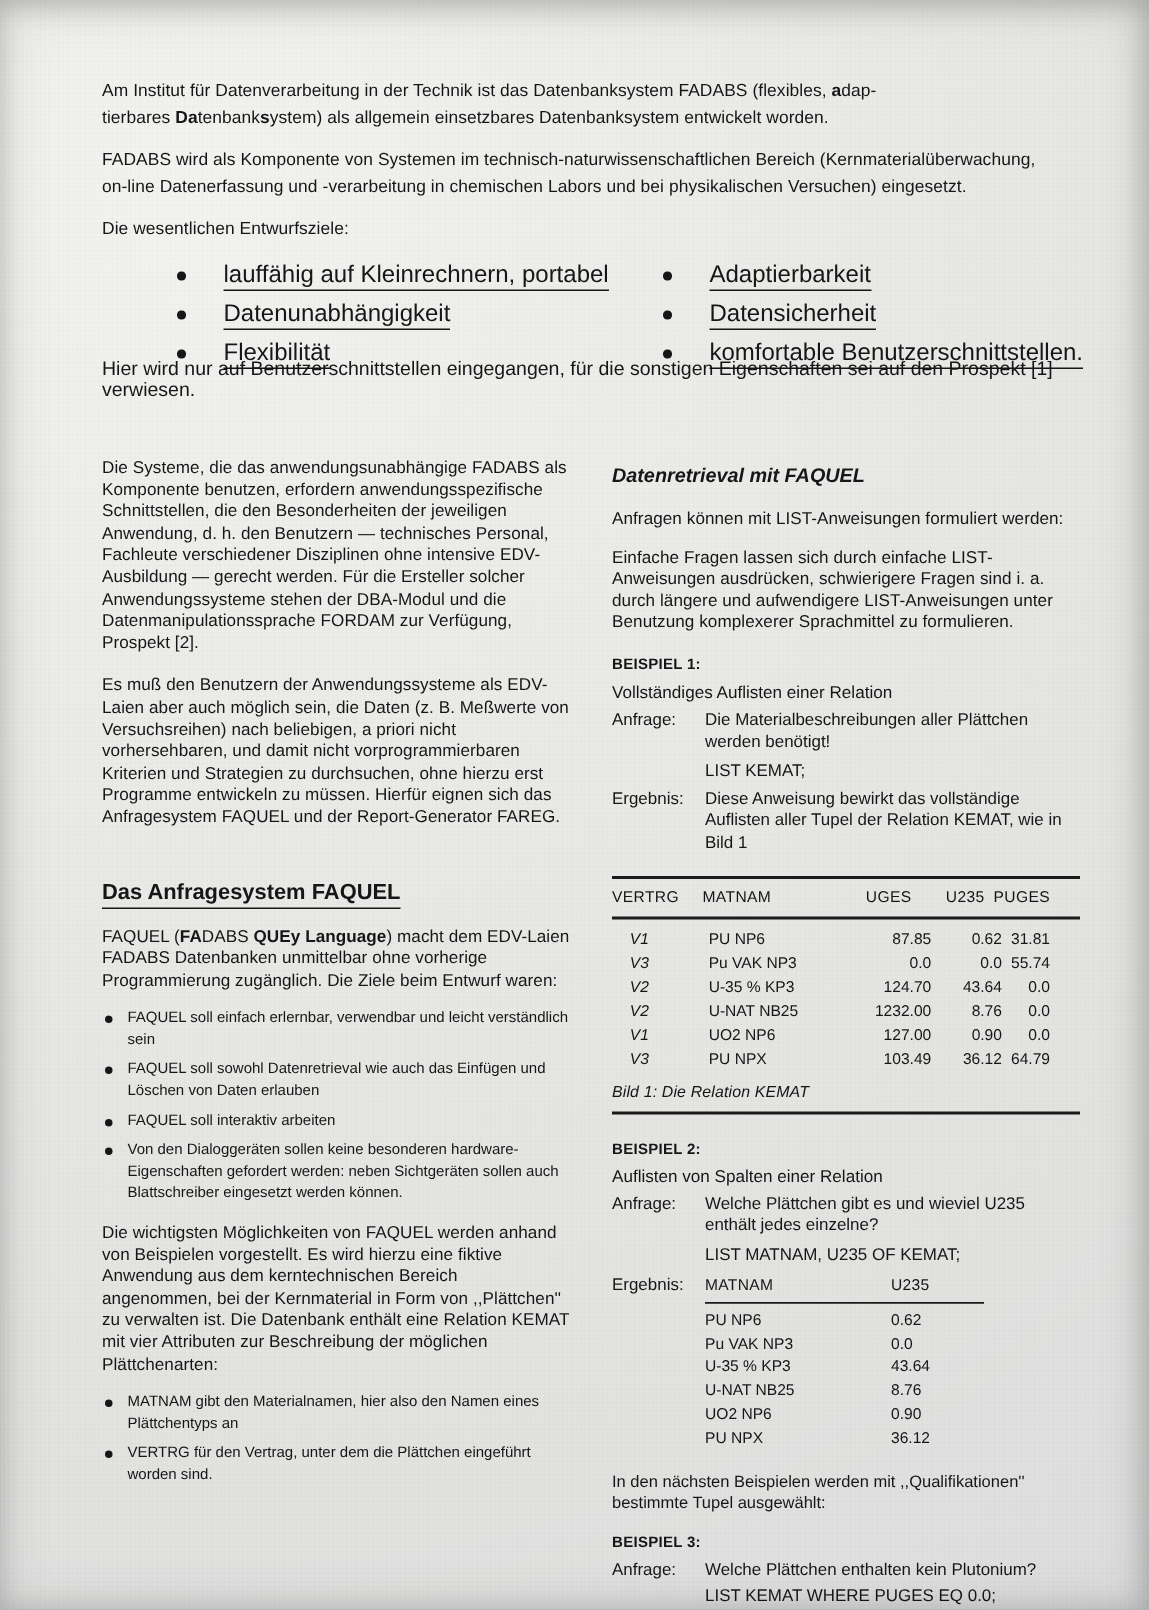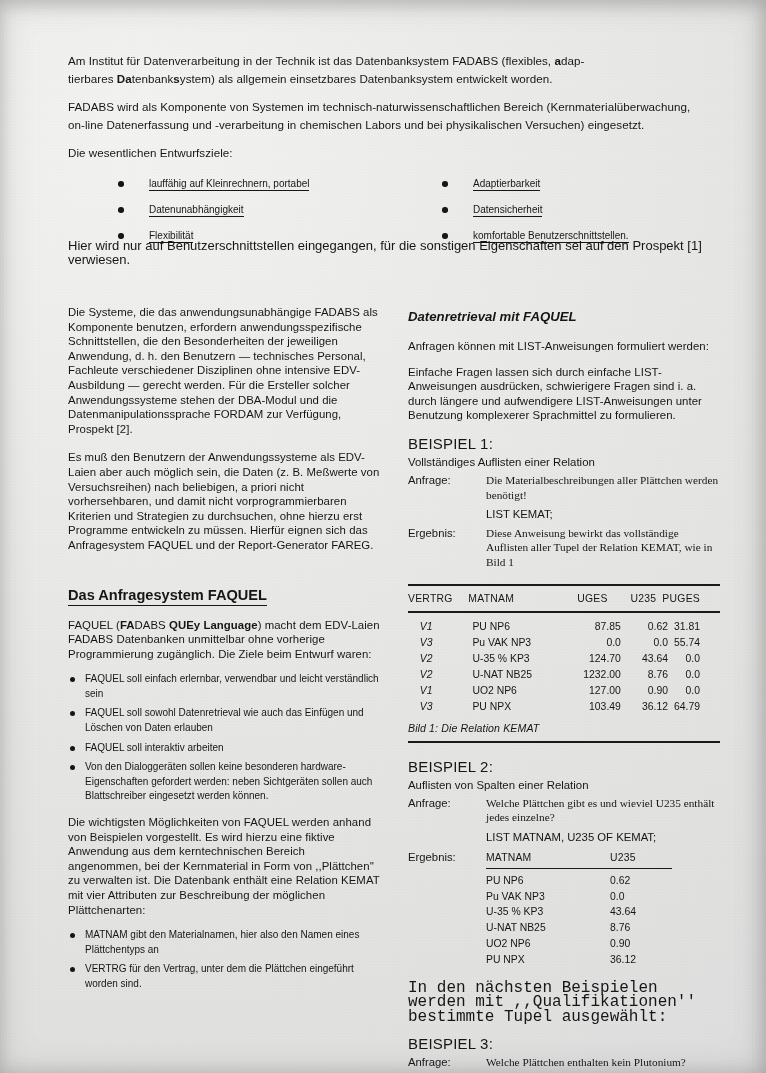--- a/index.html
+++ b/index.html
@@ -66,21 +66,21 @@
 
   
   .goals { position: absolute; left: 118px; top: 176px; width: 600px; }
   .goal-col { position: absolute; top: 0; }
   .goal-col.left  { left: 0;   width: 320px; }
   .goal-col.right { left: 324px; width: 280px; }
   .goal-item {
     position: relative;
     padding-left: 31px;
     margin-bottom: 11px;
-    font-size: 10px;
+    font-size: 16px;
     line-height: 15px;
     white-space: nowrap;
   }
   .goal-item .bullet {
     position: absolute;
     left: 0; top: 5px;
     width: 5.5px; height: 5.5px;
     border-radius: 50%;
     background: #161616;
   }
@@ -125,31 +125,31 @@
   ul.blist li .bullet {
     position: absolute;
     left: 2px; top: 5px;
     width: 5px; height: 5px;
     border-radius: 50%;
     background: #161616;
   }
 
   
   .ex-title {
-    font-size: 15px;
-    font-weight: 400;
+    font-size: 10px;
+    font-weight: 700;
     line-height: 15px;
     margin: 0 0 4px 0;
     letter-spacing: .2px;
   }
   .ex-sub { font-size: 11.4px; line-height: 15px; margin: 0 0 3px 0; }
-  .qa { display: flex; font-size: 11.3px; line-height: 14.6px; margin-bottom: 2px; gap: 16px; }
+  .qa { display: flex; font-size: 11.3px; line-height: 14.6px; margin-bottom: 2px; }
   .qa .lbl  { width: 62px; flex: 0 0 62px; }
   .qa .body { flex: 1 1 auto; }
-  .qa .body .ln { display: block; font-family: Liberation Serif, serif; }
+  .qa .body .ln { display: block; }
   .qa .body .code { display: block; margin-top: 5px; }
   .qa .body .code.tight { margin-top: 2px; }
 
   
   .fig { margin: 14px 0 13px 0; }
   .fig .rule-top    { height: 0; border-top: 2.1px solid #1a1a1a; }
   .fig .rule-mid    { height: 0; border-top: 2.1px solid #1a1a1a; }
   .fig .rule-bottom { height: 0; border-top: 2.1px solid #1a1a1a; }
   table.kemat {
     width: 100%;
@@ -194,21 +194,21 @@
     text-align: left;
     padding: 0 0 3px 0;
     letter-spacing: .2px;
   }
   table.res thead tr { border-bottom: 1.6px solid #1a1a1a; }
   table.res th:nth-child(1), table.res td:nth-child(1) { width: 106px; padding-right: 18px; }
   table.res th:nth-child(2), table.res td:nth-child(2) { width: 62px; }
   table.res tbody tr:first-child td { padding-top: 5px; }
   table.res td { padding: .8px 0; }
 
-  .tail { font-size: 16px; line-height: 14.6px; margin: 13px 0 11px 0; font-family: Liberation Mono, monospace; }
+  .tail { font-size: 11px; line-height: 14.6px; margin: 13px 0 11px 0; }
 </style>
 </head>
 <body>
 
 <div id="page">
   <div class="content">
 
     <div class="head-block intro">
       <p class="p">
         <span>Am Institut für Datenverarbeitung in der Technik ist das Datenbanksystem FADABS (</span><span>flexibles, </span><b>a</b><span>dap-<br>tierbares </span><b>Da</b><span>tenbank</span><b>s</b><span>ystem) als allgemein einsetzbares Datenbanksystem entwickelt worden.</span>

